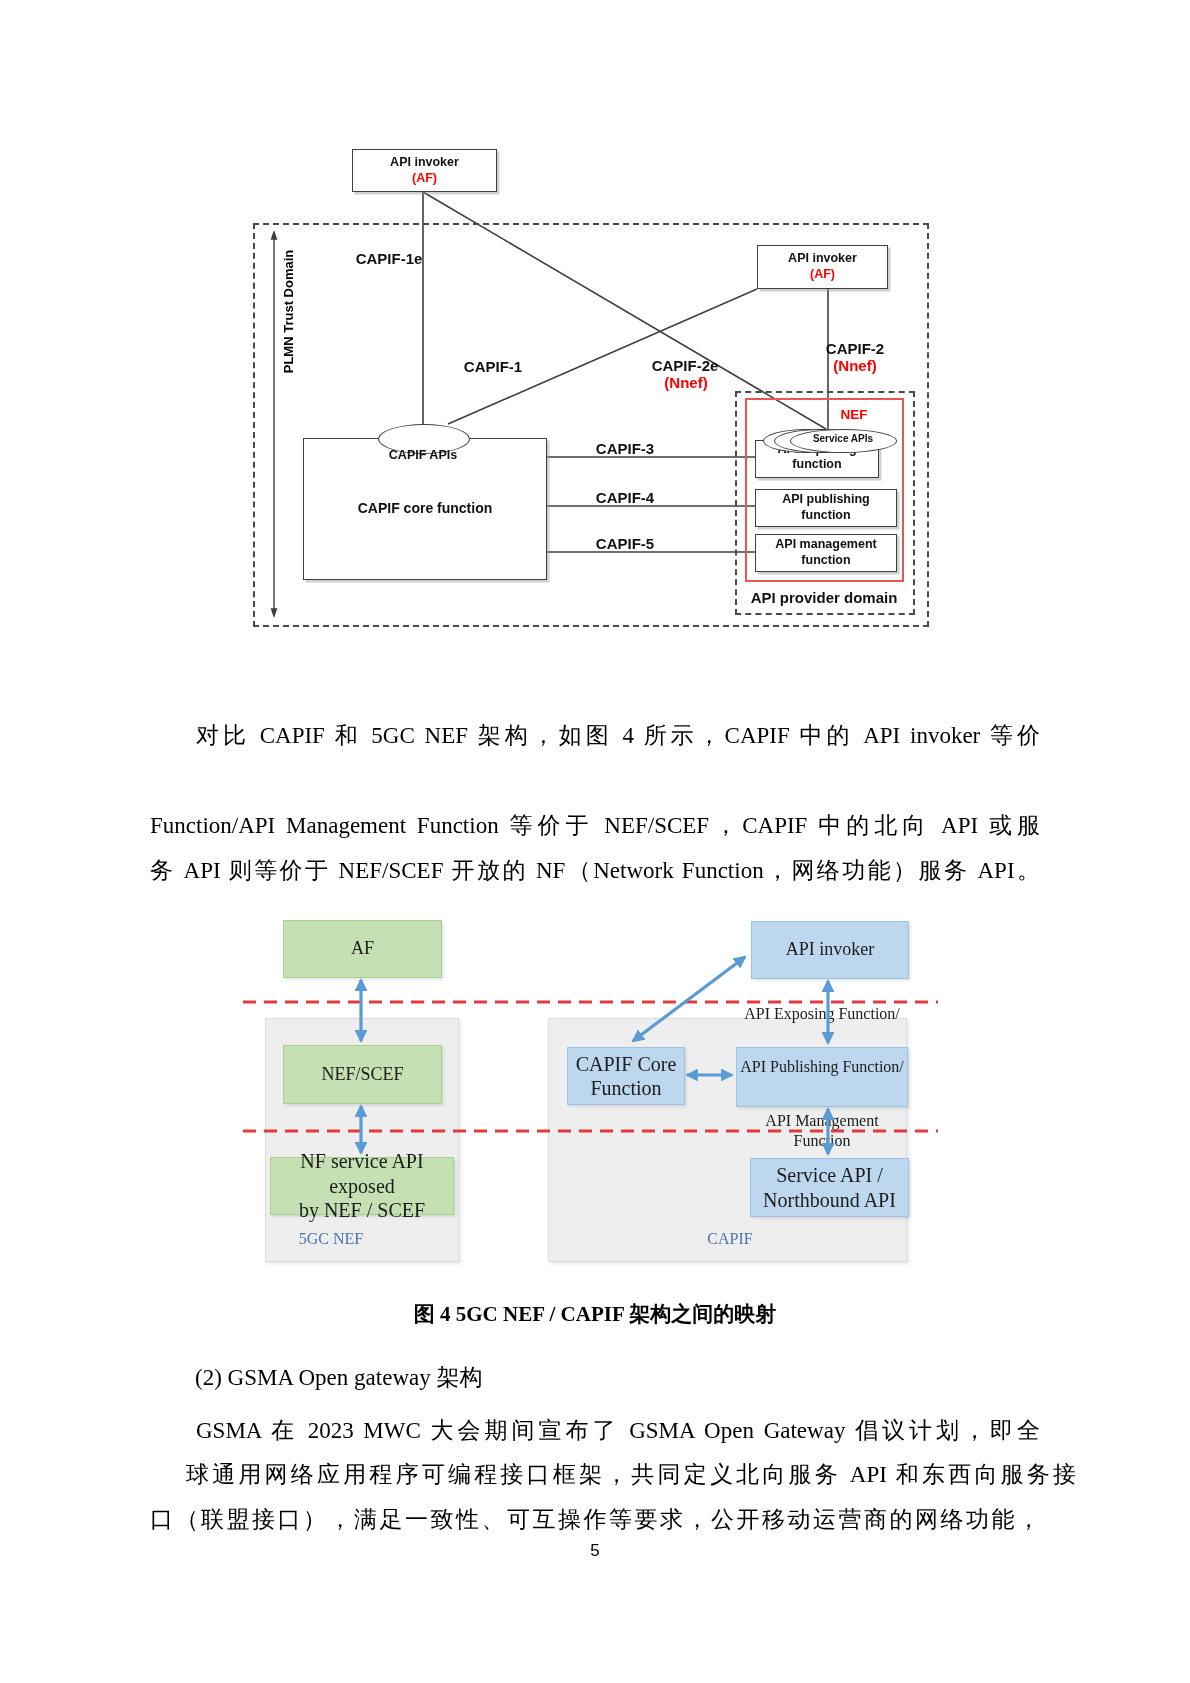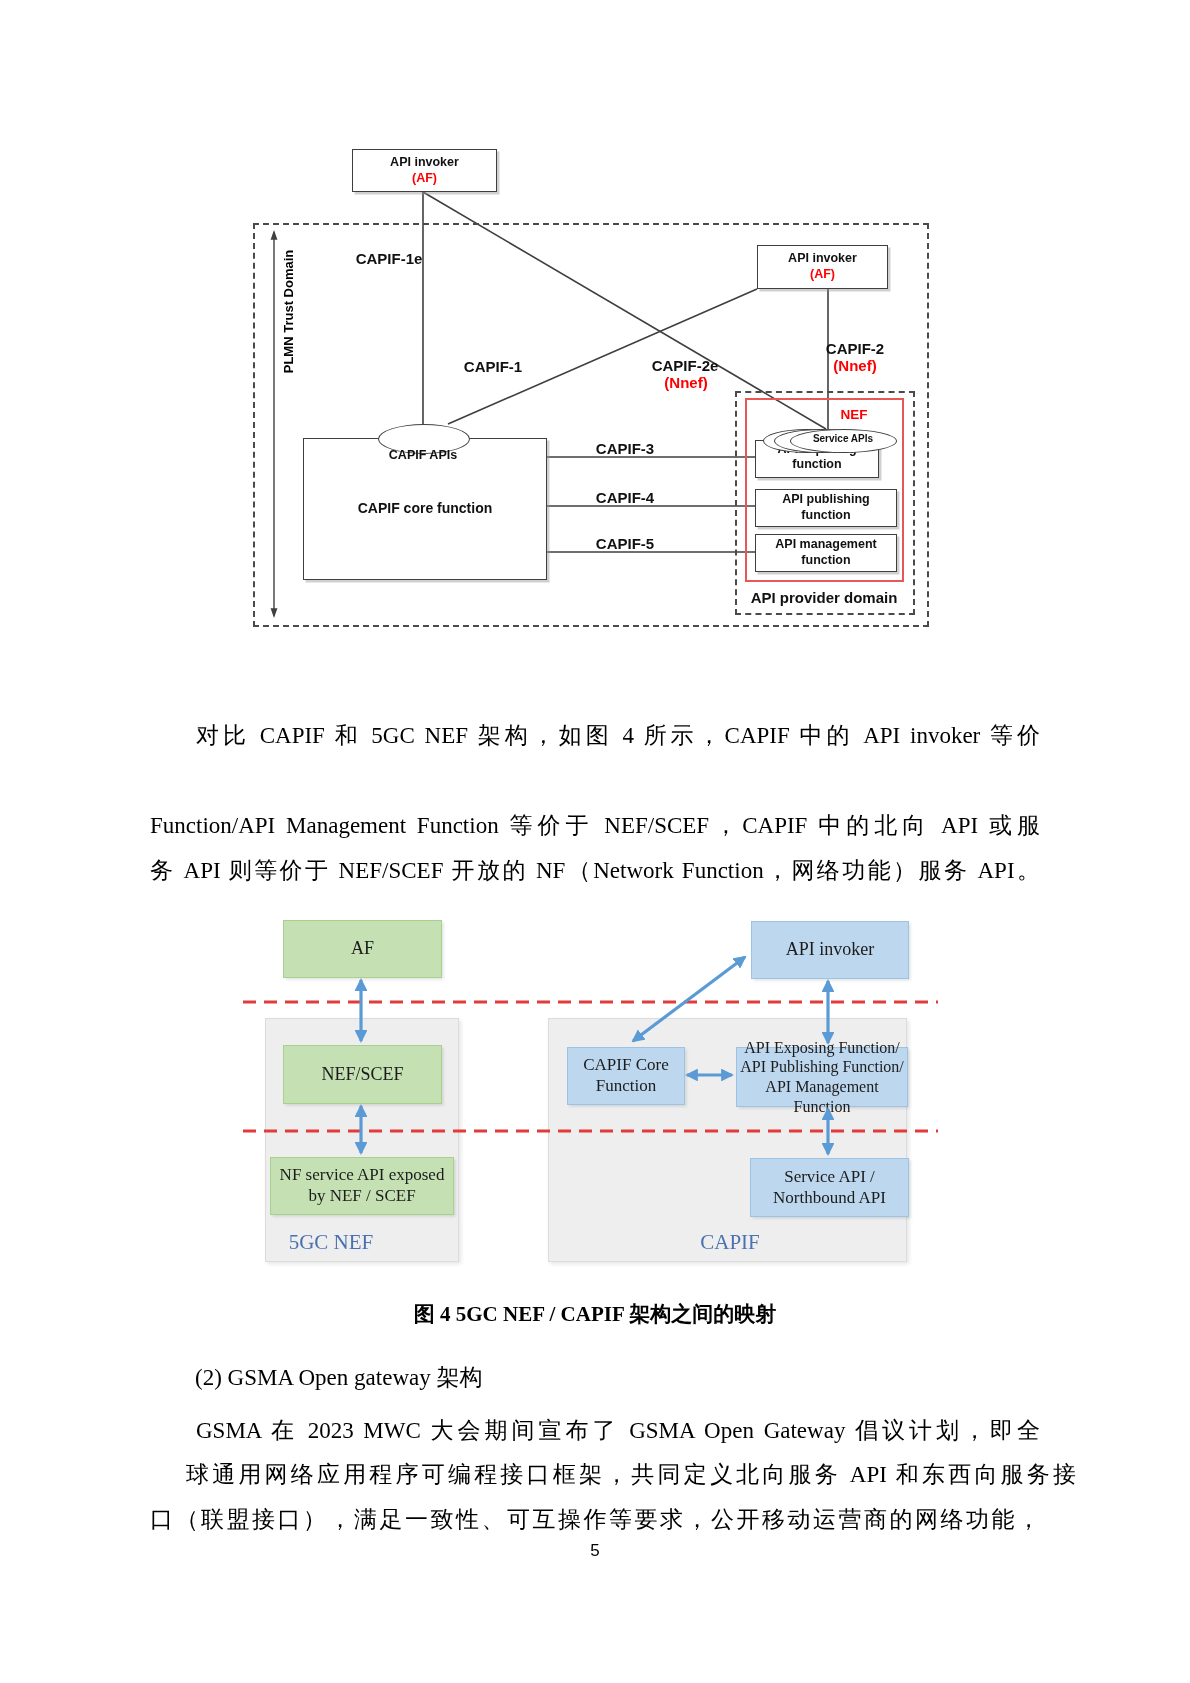--- a/index.html
+++ b/index.html
@@ -27,25 +27,25 @@
   .leftline{position:absolute;left:150px;width:890px;font-size:23px;line-height:30px;z-index:4;}
   .caption{position:absolute;left:150px;width:890px;text-align:center;font-weight:700;
            font-size:21px;z-index:4;}
   .pagenum{position:absolute;left:150px;width:890px;text-align:center;
            font-family:"Liberation Sans","DejaVu Sans",sans-serif;font-size:17px;z-index:4;}
 
   
   .panel{position:absolute;background:var(--panel-fill);border:1px solid var(--panel-border);
          box-shadow:2px 2px 4px rgba(0,0,0,.10);z-index:2;}
   .f4box{position:absolute;display:flex;flex-direction:column;align-items:center;justify-content:center;
-         text-align:center;font-size:17px;line-height:1.22;color:#1c1c1c;z-index:3;
+         text-align:center;font-size:20px;line-height:1.22;color:#1c1c1c;z-index:3;
          box-shadow:1.5px 1.5px 3px rgba(0,0,0,.12);}
   .green{background:var(--green-fill);border:1px solid var(--green-border);}
   .blue{background:var(--blue-fill);border:1px solid var(--blue-border);}
-  .plabel{position:absolute;color:var(--label-blue);font-size:21px;text-align:center;z-index:3;}
+  .plabel{position:absolute;color:var(--label-blue);font-size:16px;text-align:center;z-index:3;}
 
   
   .ln{stroke:var(--line);stroke-width:1.6;fill:none;}
   .lnThin{stroke:var(--line);stroke-width:1.4;fill:none;}
   .arrow{stroke:var(--arrow-blue);stroke-width:3.2;fill:none;}
   .dashred{stroke:var(--dashed-red);stroke-width:2.8;fill:none;stroke-dasharray:13 8;}
   .mkK{fill:var(--line);}
   .mkB{fill:var(--arrow-blue);}
 </style>
 </head>
@@ -141,21 +141,21 @@
   <div class="f4box green" style="left:270px;top:1157px;width:182px;height:56px;">
     <div>NF service API exposed</div>
     <div>by NEF / SCEF</div>
   </div>
   <div class="plabel" style="left:271px;top:1230px;width:120px;">5GC NEF</div>
 
   <div class="f4box blue" style="left:567px;top:1047px;width:116px;height:56px;">
     <div>CAPIF Core</div>
     <div>Function</div>
   </div>
-  <div class="f4box blue" style="left:736px;top:1047px;width:170px;height:58px;font-size:16px;">
+  <div class="f4box blue" style="left:736px;top:1047px;width:170px;height:58px;font-size:16px;gap:34px;">
     <div>API Exposing Function/</div>
     <div>API Publishing Function/</div>
     <div>API Management Function</div>
   </div>
   <div class="f4box blue" style="left:750px;top:1158px;width:157px;height:57px;">
     <div>Service API /</div>
     <div>Northbound API</div>
   </div>
   <div class="plabel" style="left:670px;top:1230px;width:120px;">CAPIF</div>
 

